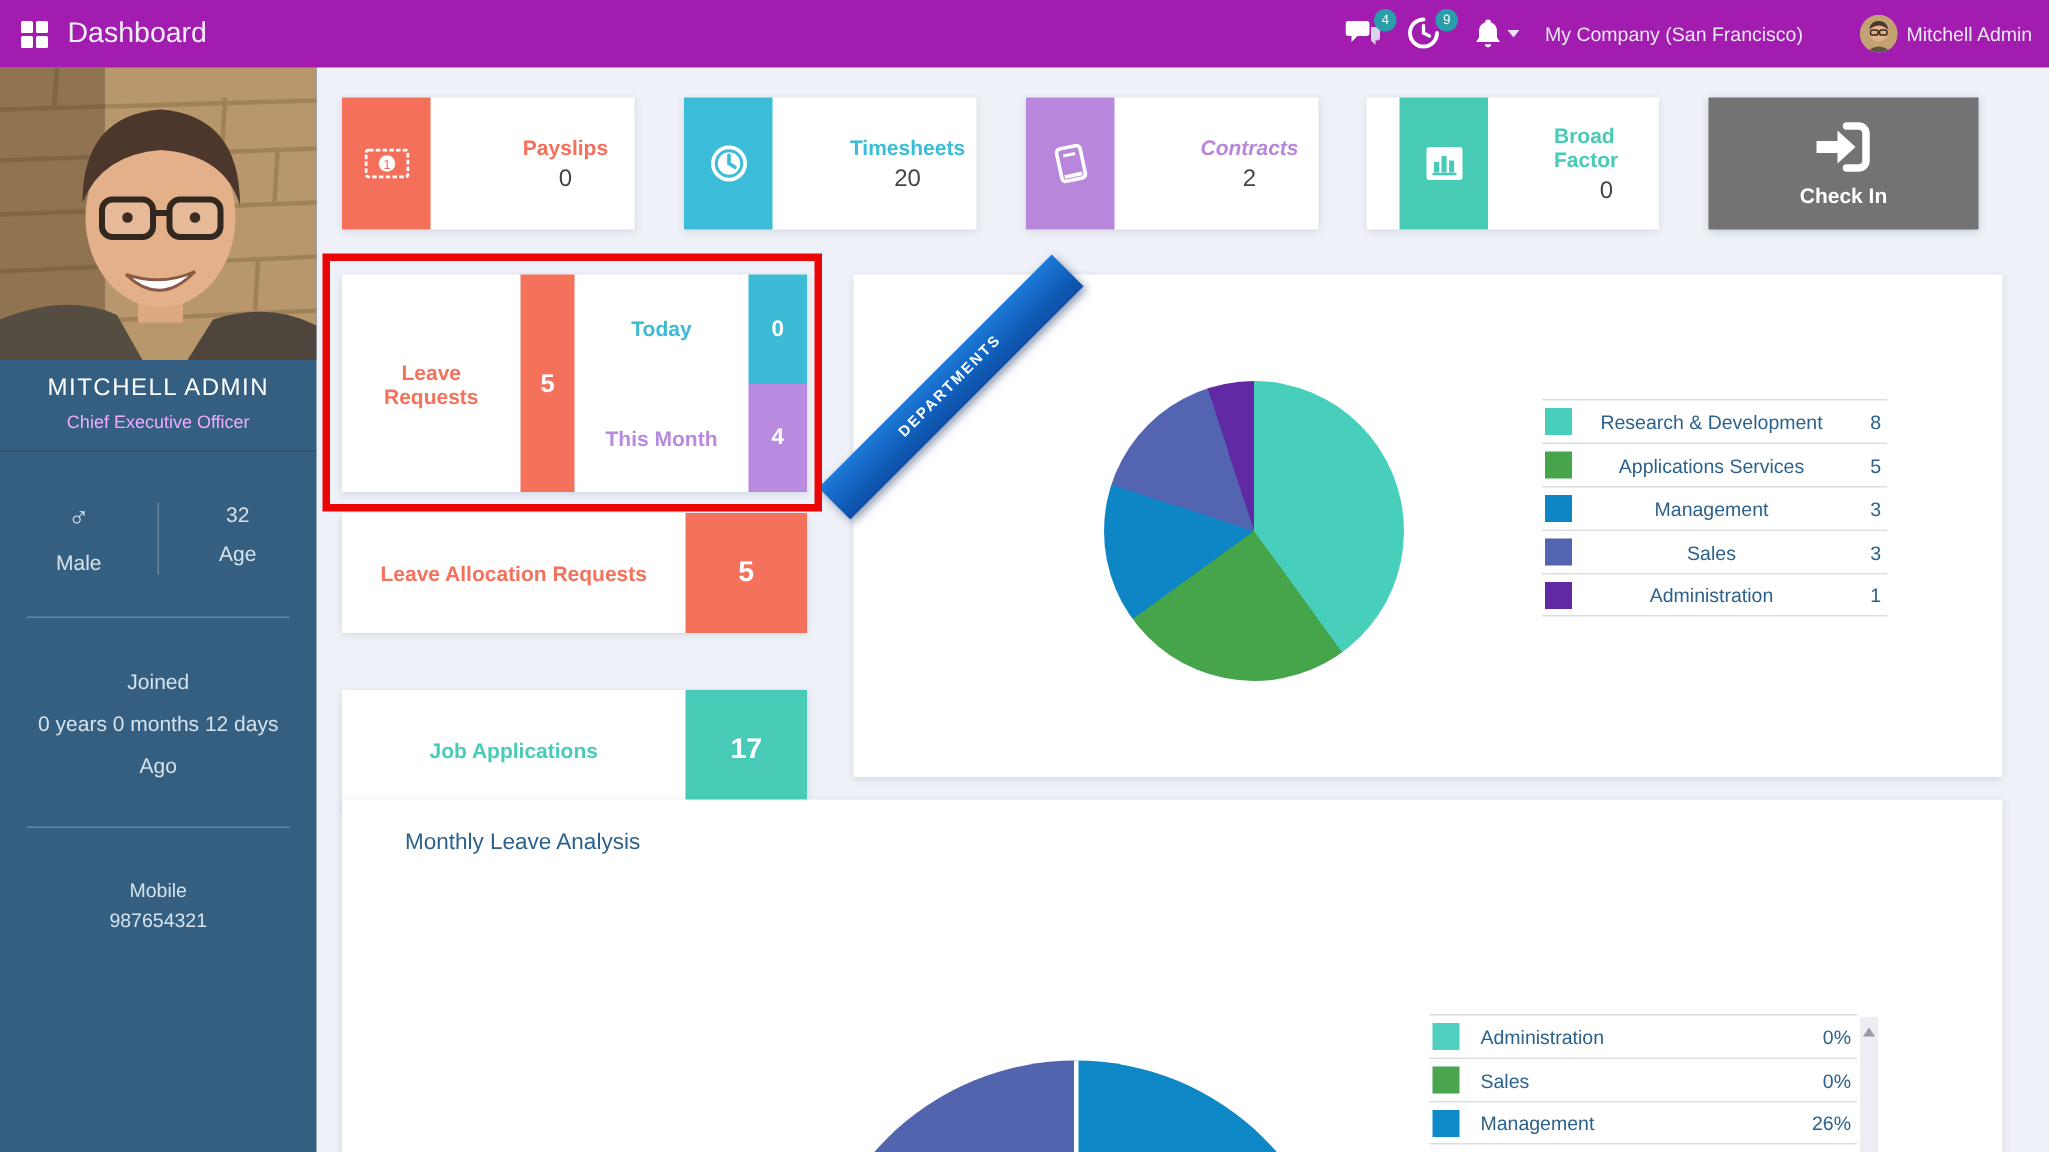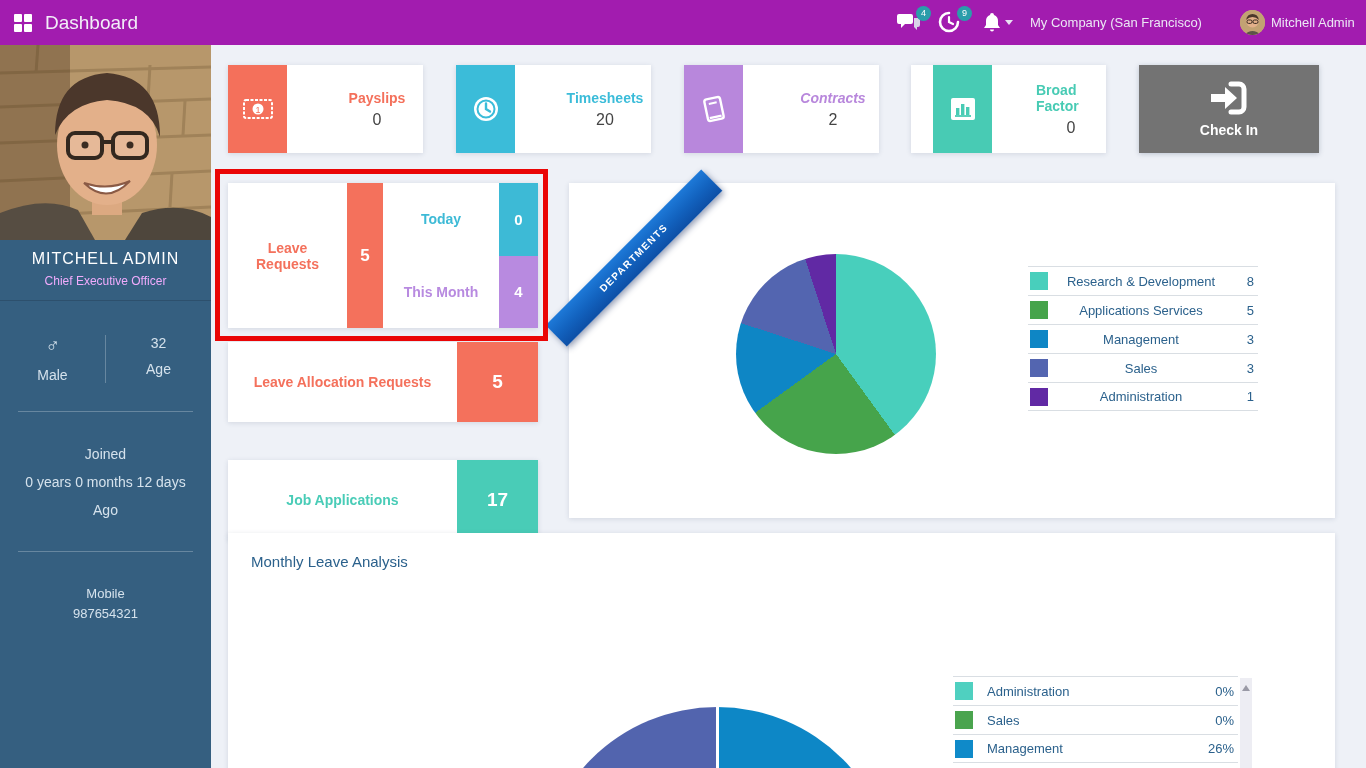--- a/index.html
+++ b/index.html
@@ -84,21 +84,21 @@
     font-size:13px; color:#2b618c; }
   .legend .lrow:last-child { border-bottom:1px solid #d9dee3; }
   .sw { width:18px; height:18px; margin:0 10px 0 2px; flex:none; }
   .ltxt-c { flex:1; text-align:center; }
   .ltxt-l { flex:1; text-align:left; padding-left:4px; }
   .lval { width:34px; text-align:right; padding-right:4px; }
   .legend-top { left:459px; top:83px; width:230px; }
 
   
   .month-card { left:228px; top:533px; width:1107px; height:260px; }
-  .month-title { position:absolute; left:23px; top:20px; font-size:15px; color:#2b618c; }
+  .month-title { position:absolute; left:42px; top:20px; font-size:15px; color:#2b618c; }
   .pie-sm { position:absolute; left:311px; top:174px; width:356px; height:356px; border-radius:50%; }
   .pie-sm::after { content:''; position:absolute; left:50%; top:0; width:3px; height:50%;
     margin-left:-1px; background:#fff; }
   .legend-bottom { left:725px; top:143px; width:285px; }
   .scrollbar { position:absolute; left:1012px; top:145px; width:12px; height:115px; background:#ededf3; cursor:pointer; }
   .scrollbar .up { position:absolute; left:2px; top:7px; width:0; height:0;
     border-left:4px solid transparent; border-right:4px solid transparent; border-bottom:6px solid #9a9aa6; }
 
   
   .annotation { position:absolute; left:215px; top:169px; width:333px; height:172px;

